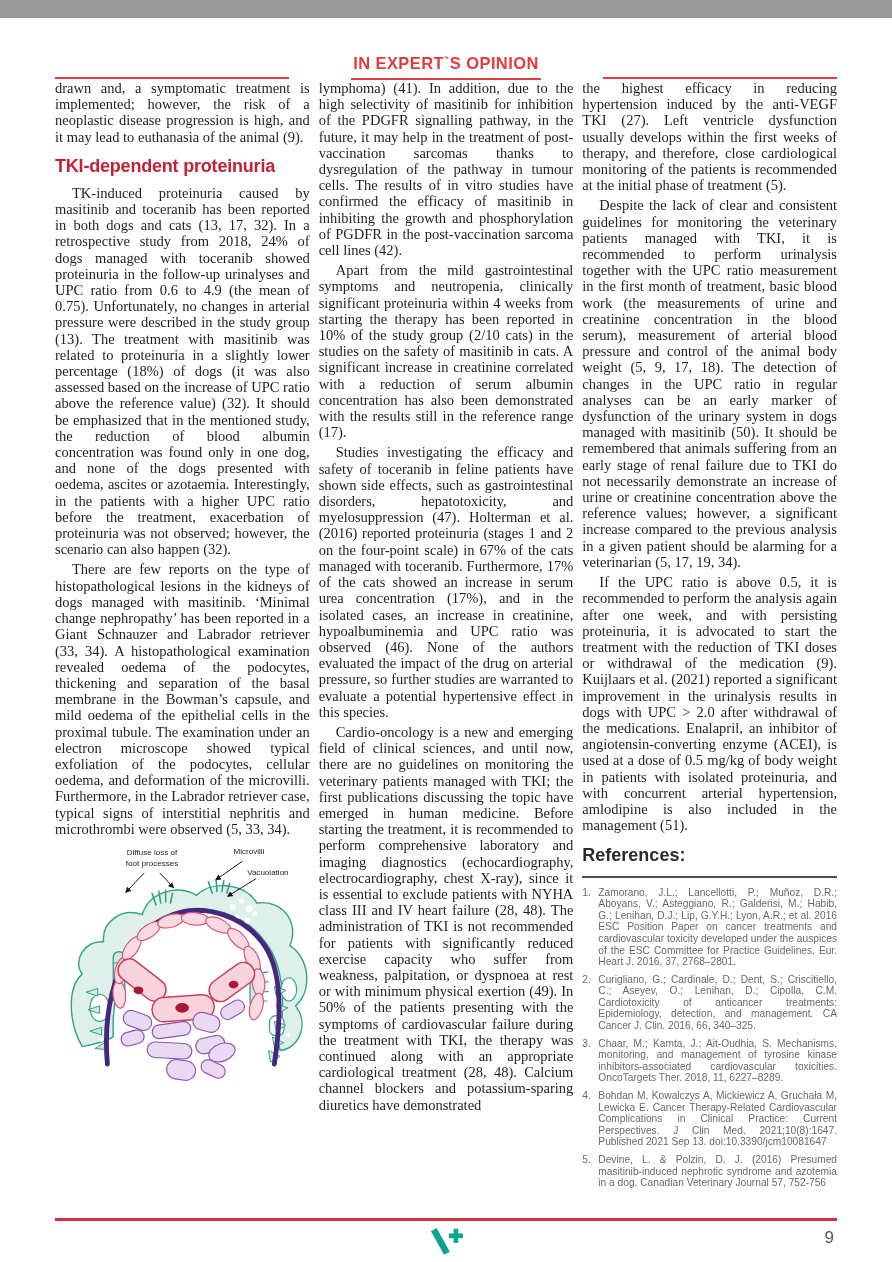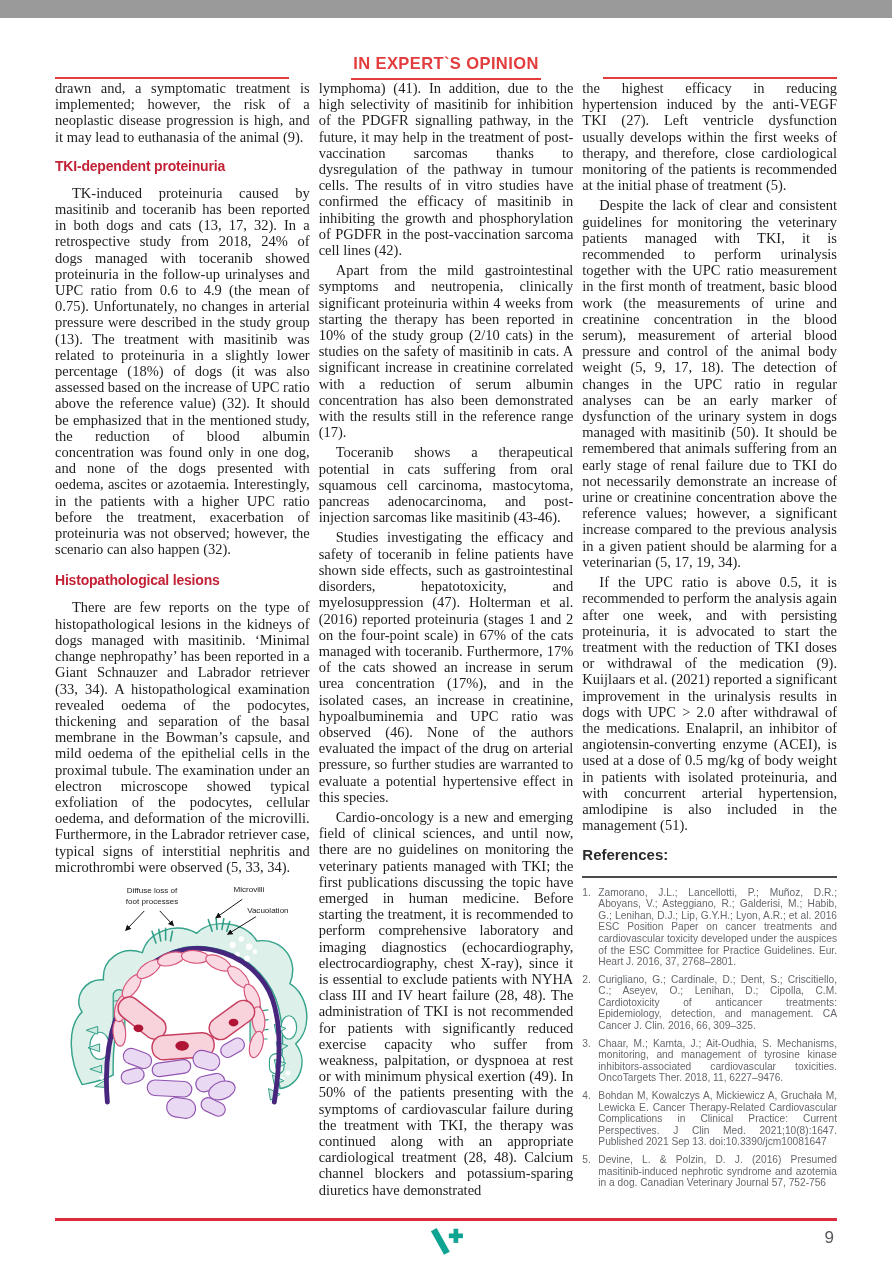--- a/index.html
+++ b/index.html
@@ -18,28 +18,28 @@
     color:#e23c3c;letter-spacing:.4px;border-bottom:2.5px solid #e23c3c;
     padding:0 2px 5px 2px;white-space:nowrap;
   }
   
   .cols{position:absolute;top:62px;left:55px;right:55px;bottom:62px;display:flex;gap:9px;}
   .col{flex:1;overflow:hidden;font-size:14.5px;line-height:16.2px;text-align:justify;}
   .col p{margin:0 0 4px 0;text-indent:17px;}
   .col p.noindent{text-indent:0;}
   h2.sec{
     font-family:"Liberation Sans",sans-serif;font-weight:bold;color:#c32236;
-    font-size:14px;line-height:24px;margin:11px 0 7px 0;text-align:left;letter-spacing:-.2px;
+    font-size:18px;line-height:24px;margin:11px 0 7px 0;text-align:left;letter-spacing:-.2px;
   }
   h2.sec.first{margin-top:9px;}
   
   .figwrap{margin:5px 0 2px 0;text-align:center;}
   
   .refs-head{
-    font-family:"Liberation Sans",sans-serif;font-weight:bold;font-size:15px;
+    font-family:"Liberation Sans",sans-serif;font-weight:bold;font-size:18px;
     color:#2b2b2b;margin:14px 0 12px 0;text-align:left;
   }
   .refs-rule{border:0;border-top:2px solid #4c4c4c;margin:0 0 9px 0;}
   .ref-item{
     display:flex;font-family:"Liberation Sans",sans-serif;font-size:10.2px;
     line-height:11.6px;color:#66696e;margin-bottom:6px;text-align:justify;
   }
   .ref-item .num{width:16px;flex:0 0 16px;}
   .ref-item .txt{flex:1;}
   
@@ -61,21 +61,20 @@
     <div class="title">IN EXPERT`S OPINION</div>
     <div class="rule right"></div>
   </div>
 
   <div class="cols">
 
     <div class="col">
       <p class="noindent">drawn and, a symptomatic treatment is implemented; however, the risk of a neoplastic disease progression is high, and it may lead to euthanasia of the animal (9).</p>
       <h2 class="sec first">TKI-dependent proteinuria</h2>
       <p>TK-induced proteinuria caused by masitinib and toceranib has been reported in both dogs and cats (13, 17, 32). In a retrospective study from 2018, 24% of dogs managed with toceranib showed proteinuria in the follow-up urinalyses and UPC ratio from 0.6 to 4.9 (the mean of 0.75). Unfortunately, no changes in arterial pressure were described in the study group (13). The treatment with masitinib was related to proteinuria in a slightly lower percentage (18%) of dogs (it was also assessed based on the increase of UPC ratio above the reference value) (32). It should be emphasized that in the mentioned study, the reduction of blood albumin concentration was found only in one dog, and none of the dogs presented with oedema, ascites or azotaemia. Interestingly, in the patients with a higher UPC ratio before the treatment, exacerbation of proteinuria was not observed; however, the scenario can also happen (32).</p>
-      <h2 class="sec">Histopathological lesions</h2>
       <p>There are few reports on the type of histopathological lesions in the kidneys of dogs managed with masitinib. ‘Minimal change nephropathy’ has been reported in a Giant Schnauzer and Labrador retriever (33, 34). A histopathological examination revealed oedema of the podocytes, thickening and separation of the basal membrane in the Bowman’s capsule, and mild oedema of the epithelial cells in the proximal tubule. The examination under an electron microscope showed typical exfoliation of the podocytes, cellular oedema, and deformation of the microvilli. Furthermore, in the Labrador retriever case, typical signs of interstitial nephritis and microthrombi were observed (5, 33, 34).</p>
 
       <div class="figwrap">
         <svg viewBox="0 0 270 260" width="262" height="254" aria-label="podocyte diagram">
           <defs>
             <marker id="ah" markerWidth="7" markerHeight="7" refX="5" refY="3" orient="auto">
               <path d="M0,0 L6,3 L0,6 Z" fill="#111"></path>
             </marker>
           </defs>
 
@@ -181,45 +180,44 @@
           <text x="198" y="33" font-size="8.3" fill="#1c1c1c">Vacuolation</text>
         </svg>
       </div>
 
 
     </div>
 
     <div class="col">
       <p class="noindent">lymphoma) (41). In addition, due to the high selectivity of masitinib for inhibition of the PDGFR signalling pathway, in the future, it may help in the treatment of post-vaccination sarcomas thanks to dysregulation of the pathway in tumour cells. The results of in vitro studies have confirmed the efficacy of masitinib in inhibiting the growth and phosphorylation of PGDFR in the post-vaccination sarcoma cell lines (42).</p>
       <p>Apart from the mild gastrointestinal symptoms and neutropenia, clinically significant proteinuria within 4 weeks from starting the therapy has been reported in 10% of the study group (2/10 cats) in the studies on the safety of masitinib in cats. A significant increase in creatinine correlated with a reduction of serum albumin concentration has also been demonstrated with the results still in the reference range (17).</p>
-      <p>Toceranib shows a therapeutical potential in cats suffering from oral squamous cell carcinoma, mastocytoma, pancreas adenocarcinoma, and post-injection sarcomas like masitinib (43-46).</p>
       <p>Studies investigating the efficacy and safety of toceranib in feline patients have shown side effects, such as gastrointestinal disorders, hepatotoxicity, and myelosuppression (47). Holterman et al. (2016) reported proteinuria (stages 1 and 2 on the four-point scale) in 67% of the cats managed with toceranib. Furthermore, 17% of the cats showed an increase in serum urea concentration (17%), and in the isolated cases, an increase in creatinine, hypoalbuminemia and UPC ratio was observed (46). None of the authors evaluated the impact of the drug on arterial pressure, so further studies are warranted to evaluate a potential hypertensive effect in this species.</p>
       <p>Cardio-oncology is a new and emerging field of clinical sciences, and until now, there are no guidelines on monitoring the veterinary patients managed with TKI; the first publications discussing the topic have emerged in human medicine. Before starting the treatment, it is recommended to perform comprehensive laboratory and imaging diagnostics (echocardiography, electrocardiography, chest X-ray), since it is essential to exclude patients with NYHA class III and IV heart failure (28, 48). The administration of TKI is not recommended for patients with significantly reduced exercise capacity who suffer from weakness, palpitation, or dyspnoea at rest or with minimum physical exertion (49). In 50% of the patients presenting with the symptoms of cardiovascular failure during the treatment with TKI, the therapy was continued along with an appropriate cardiological treatment (28, 48). Calcium channel blockers and potassium-sparing diuretics have demonstrated</p>
     </div>
 
     <div class="col">
       <p class="noindent">the highest efficacy in reducing hypertension induced by the anti-VEGF TKI (27). Left ventricle dysfunction usually develops within the first weeks of therapy, and therefore, close cardiological monitoring of the patients is recommended at the initial phase of treatment (5).</p>
       <p>Despite the lack of clear and consistent guidelines for monitoring the veterinary patients managed with TKI, it is recommended to perform urinalysis together with the UPC ratio measurement in the first month of treatment, basic blood work (the measurements of urine and creatinine concentration in the blood serum), measurement of arterial blood pressure and control of the animal body weight (5, 9, 17, 18). The detection of changes in the UPC ratio in regular analyses can be an early marker of dysfunction of the urinary system in dogs managed with masitinib (50). It should be remembered that animals suffering from an early stage of renal failure due to TKI do not necessarily demonstrate an increase of urine or creatinine concentration above the reference values; however, a significant increase compared to the previous analysis in a given patient should be alarming for a veterinarian (5, 17, 19, 34).</p>
       <p>If the UPC ratio is above 0.5, it is recommended to perform the analysis again after one week, and with persisting proteinuria, it is advocated to start the treatment with the reduction of TKI doses or withdrawal of the medication (9). Kuijlaars et al. (2021) reported a significant improvement in the urinalysis results in dogs with UPC &gt; 2.0 after withdrawal of the medications. Enalapril, an inhibitor of angiotensin-converting enzyme (ACEI), is used at a dose of 0.5 mg/kg of body weight in patients with isolated proteinuria, and with concurrent arterial hypertension, amlodipine is also included in the management (51).</p>
 
       <div class="refs-head">References:</div>
       <hr class="refs-rule">
 
       <div>
         <div class="ref-item">
           <span class="num">1.</span>
           <span class="txt">Zamorano, J.L.; Lancellotti, P.; Muñoz, D.R.; Aboyans, V.; Asteggiano, R.; Galderisi, M.; Habib, G.; Lenihan, D.J.; Lip, G.Y.H.; Lyon, A.R.; et al. 2016 ESC Position Paper on cancer treatments and cardiovascular toxicity developed under the auspices of the ESC Committee for Practice Guidelines. Eur. Heart J. 2016, 37, 2768–2801.</span>
         </div>
         <div class="ref-item">
           <span class="num">2.</span>
-          <span class="txt">Curigliano, G.; Cardinale, D.; Dent, S.; Criscitiello, C.; Aseyev, O.; Lenihan, D.; Cipolla, C.M. Cardiotoxicity of anticancer treatments: Epidemiology, detection, and management. CA Cancer J. Clin. 2016, 66, 309–325.</span>
+          <span class="txt">Curigliano, G.; Cardinale, D.; Dent, S.; Criscitiello, C.; Aseyev, O.; Lenihan, D.; Cipolla, C.M. Cardiotoxicity of anticancer treatments: Epidemiology, detection, and management. CA Cancer J. Clin. 2016, 66, 340–325.</span>
         </div>
         <div class="ref-item">
           <span class="num">3.</span>
-          <span class="txt">Chaar, M.; Kamta, J.; Ait-Oudhia, S. Mechanisms, monitoring, and management of tyrosine kinase inhibitors-associated cardiovascular toxicities. OncoTargets Ther. 2018, 11, 6227–9476.</span>
+          <span class="txt">Chaar, M.; Kamta, J.; Ait-Oudhia, S. Mechanisms, monitoring, and management of tyrosine kinase inhibitors-associated cardiovascular toxicities. OncoTargets Ther. 2018, 11, 6227–8289.</span>
         </div>
         <div class="ref-item">
           <span class="num">4.</span>
           <span class="txt">Bohdan M, Kowalczys A, Mickiewicz A, Gruchała M, Lewicka E. Cancer Therapy-Related Cardiovascular Complications in Clinical Practice: Current Perspectives. J Clin Med. 2021;10(8):1647. Published 2021 Sep 13. doi:10.3390/jcm10081647</span>
         </div>
         <div class="ref-item">
           <span class="num">5.</span>
           <span class="txt">Devine, L. &amp; Polzin, D. J. (2016) Presumed masitinib-induced nephrotic syndrome and azotemia in a dog. Canadian Veterinary Journal 57, 752-756</span>
         </div>
       </div>

